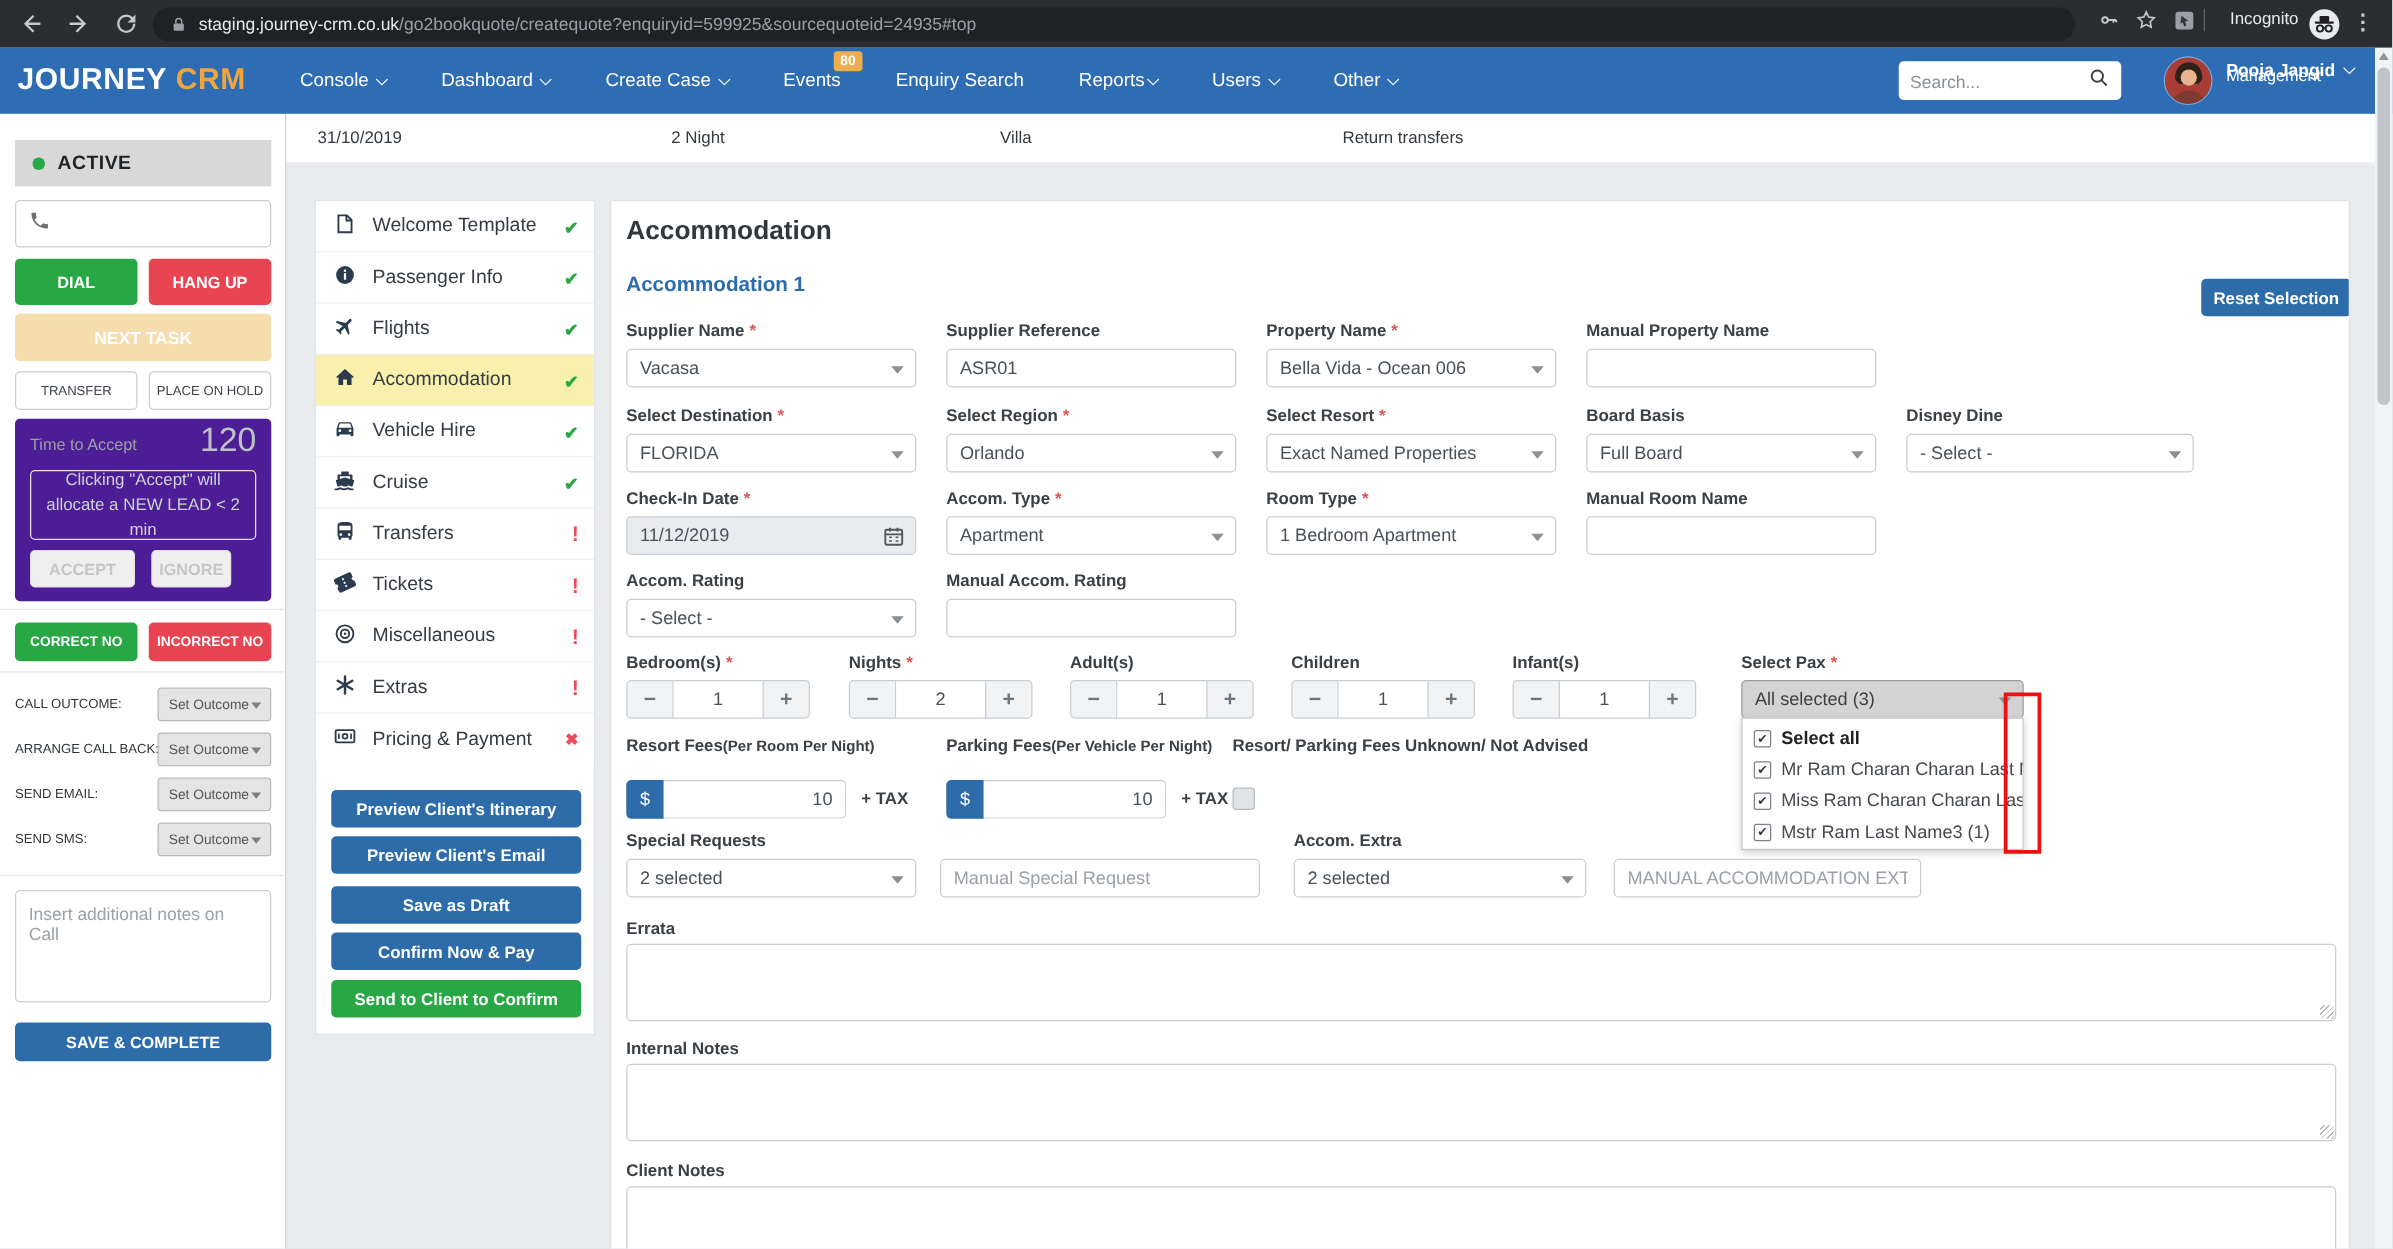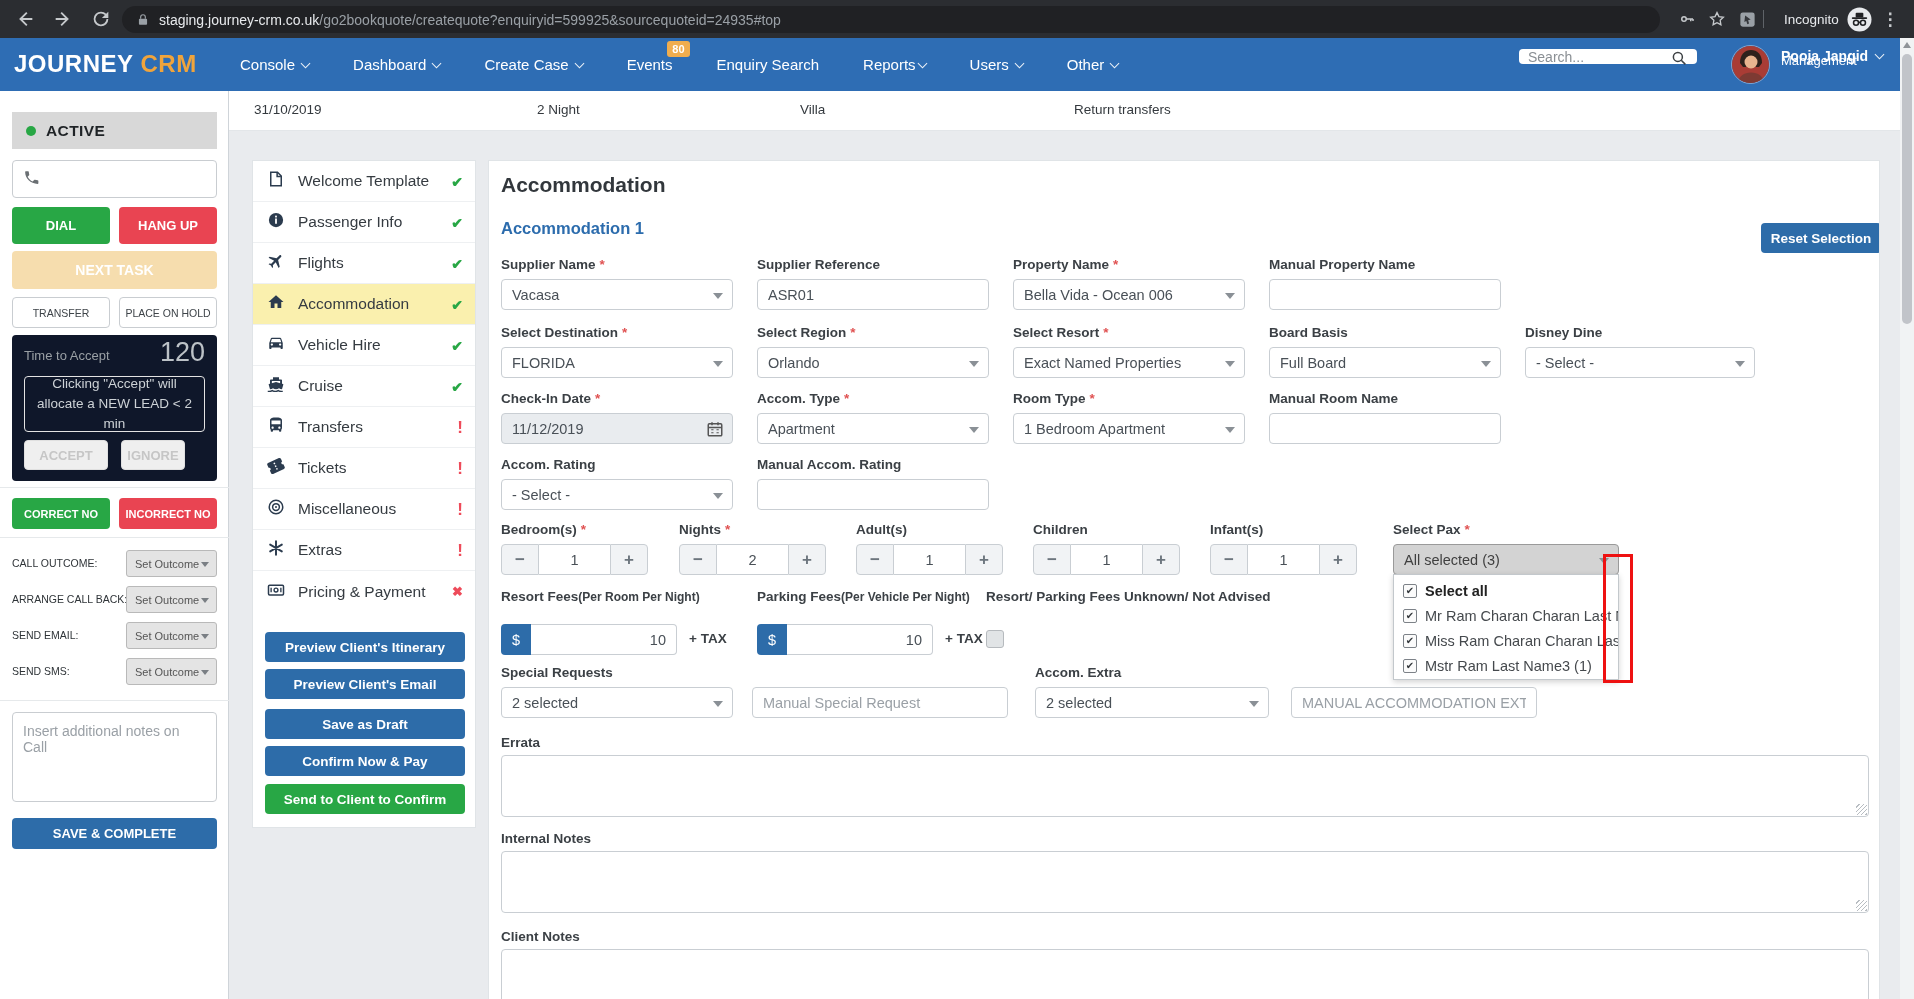--- a/index.html
+++ b/index.html
@@ -8,37 +8,37 @@
           font-family:"Liberation Sans",sans-serif;-webkit-font-smoothing:antialiased}
 
   
   .chrome{position:absolute;left:0;top:0;width:1914px;height:38px;background:#2b2d31;z-index:60}
   .chrome svg{display:block}
   .nav-ico{position:absolute;top:8px;width:22px;height:22px;color:#c6c9cc}
   .omnibox{position:absolute;left:122px;top:6px;width:1538px;height:27px;background:#202124;
            border-radius:14px;display:flex;align-items:center;padding:0 14px;gap:9px}
   .url-host{color:#e8eaed;font-size:14px;white-space:nowrap}
   .url-path{color:#9aa0a6;font-size:14px;white-space:nowrap}
-  .chrome-right{position:absolute;top:7px;height:24px;display:flex;align-items:center;color:#c6c9cc}
+  .chrome-right{position:absolute;top:7px;height:24px;display:flex;align-items:flex-start;color:#c6c9cc}
   .incog-txt{color:#e8eaed;font-size:13.5px;margin:0 8px 0 14px}
   .vsep{width:1px;height:18px;background:#5f6368;margin:0 6px}
   .dots{color:#c6c9cc;font-size:17px;font-weight:700;margin-left:10px}
 
   
   .appbar{position:absolute;left:0;top:38px;width:1914px;height:53px;background:#2e6db4;z-index:50}
   .brand{position:absolute;left:14px;top:12px;font-size:24px;font-weight:800;color:#fff;letter-spacing:.5px;white-space:nowrap}
   .brand .crm{color:#f0a43c;margin-left:7px}
   .menu{position:absolute;left:240px;top:0;height:53px;display:flex;align-items:center;gap:44px}
   .menu-item{color:#fff;font-size:15px;display:flex;gap:7px;align-items:center;position:relative;white-space:nowrap;cursor:pointer}
   .chev{width:7px;height:7px;border-right:1.6px solid rgba(255,255,255,.9);border-bottom:1.6px solid rgba(255,255,255,.9);
         transform:rotate(45deg);margin-top:-3px;display:inline-block}
   .badge{position:absolute;top:-15px;right:-17px;background:#f0ad4e;color:#fff;font-size:11px;font-weight:700;
          padding:1px 5px;border-radius:3px;line-height:14px}
-  .searchbox{position:absolute;left:1519px;top:11px;width:178px;height:15px;background:#fff;border-radius:4px;
-             display:flex;padding:0 9px;justify-content:space-between}
+  .searchbox{position:absolute;left:1519px;top:11px;width:178px;height:31px;background:#fff;border-radius:4px;
+             display:flex;align-items:center;padding:0 9px;justify-content:space-between}
   .searchbox input{border:0;outline:0;width:130px;font-size:14px;color:#333;font-family:inherit}
   .searchbox input::placeholder{color:#8a8f94}
   .avatar{position:absolute;left:1731px;top:7px;width:39px;height:39px;border-radius:50%;overflow:hidden;border:1px solid rgba(255,255,255,.4)}
   .user-name{position:absolute;left:1781px;top:10px;color:#fff;font-size:14px;font-weight:700;display:flex;align-items:center;gap:8px;white-space:nowrap}
   .user-role{position:absolute;left:1781px;top:15px;color:#fff;font-size:13px}
 
   
   .scrollbar{position:absolute;right:0;top:38px;width:14px;height:961px;background:#f1f3f4;z-index:55}
   .scroll-up{position:absolute;top:4px;left:3px;width:0;height:0;border-left:4px solid transparent;border-right:4px solid transparent;border-bottom:6px solid #8f9398}
   .scroll-thumb{position:absolute;top:16px;left:2px;width:10px;height:270px;background:#c1c4c9;border-radius:5px}
@@ -56,21 +56,21 @@
   .sb-active b{font-size:15.5px;color:#1f2326;letter-spacing:.4px}
   .sb-phone{position:absolute;left:12px;top:69px;width:205px;height:38px;border:1px solid #c9cdd1;border-radius:4px;display:flex;align-items:center;padding-left:10px;background:#fff}
   .btn{display:flex;align-items:center;justify-content:center;border-radius:4px;font-weight:700;color:#fff;cursor:pointer;white-space:nowrap}
   .b-green{background:#28a745}.b-red{background:#e94452}.b-blue{background:#2d6ca9}
   .b-outline{background:#fff;border:1px solid #c9cdd1;color:#3e4449;font-weight:400}
   .sb-dial{position:absolute;left:12px;top:116px;width:98px;height:37px;font-size:13px}
   .sb-hang{position:absolute;left:119px;top:116px;width:98px;height:37px;font-size:13px}
   .sb-next{position:absolute;left:12px;top:160px;width:205px;height:38px;background:#f6ddae;font-size:14px}
   .sb-transfer{position:absolute;left:12px;top:206px;width:98px;height:31px;font-size:10.5px}
   .sb-hold{position:absolute;left:119px;top:206px;width:98px;height:31px;font-size:10.5px}
-  .sb-panel{position:absolute;left:12px;top:244px;width:205px;height:146px;background:#0f172a;border-radius:4px}
+  .sb-panel{position:absolute;left:12px;top:244px;width:205px;height:146px;background:#4c1d95;border-radius:4px}
   .tta-label{position:absolute;left:12px;top:13px;font-size:13px;color:#9aa0a5}
   .tta-value{position:absolute;right:12px;top:2px;font-size:27px;color:#bcc2c7}
   .tta-hint{position:absolute;left:12px;top:41px;width:181px;height:56px;border:1px solid #e3e3e3;border-radius:4px;
             color:#cdd2d6;font-size:13.5px;text-align:center;display:flex;align-items:center;justify-content:center;padding:0 6px;line-height:1.5}
   .tta-accept{position:absolute;left:12px;top:105px;width:84px;height:30px;background:#efefef;border:1px solid #e0e0e0;color:#c6c6c6;font-size:13px}
   .tta-ignore{position:absolute;left:109px;top:105px;width:64px;height:30px;background:#efefef;border:1px solid #e0e0e0;color:#c6c6c6;font-size:13px}
   .sb-div{position:absolute;left:0;width:229px;height:1px;background:#e6e9eb}
   .sb-correct{position:absolute;left:12px;top:407px;width:98px;height:31px;font-size:11px}
   .sb-incorrect{position:absolute;left:119px;top:407px;width:98px;height:31px;font-size:11px}
   .oc-row{position:absolute;left:12px;width:205px;height:27px}

